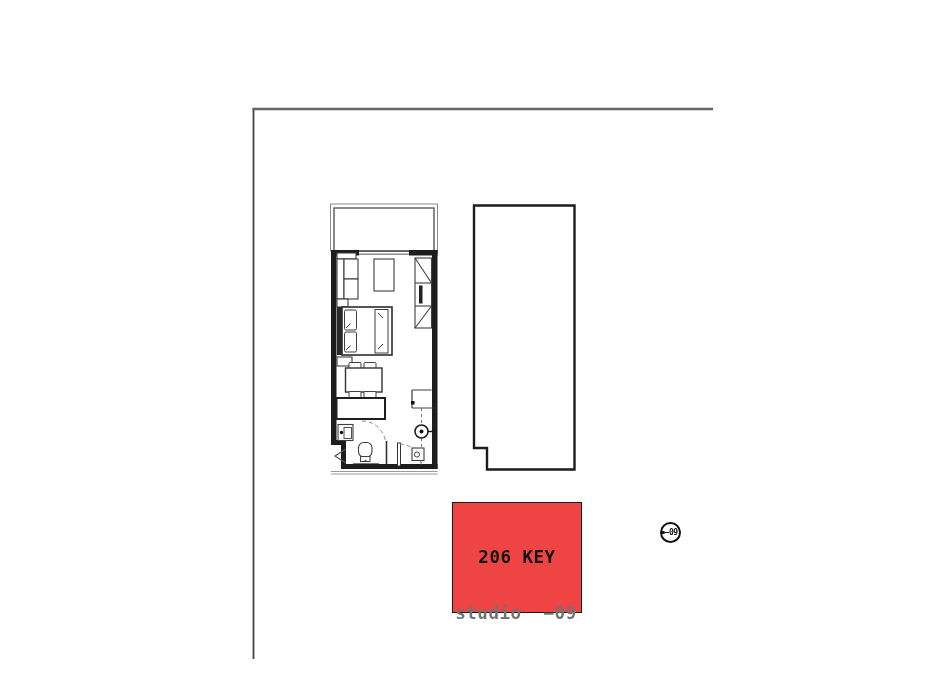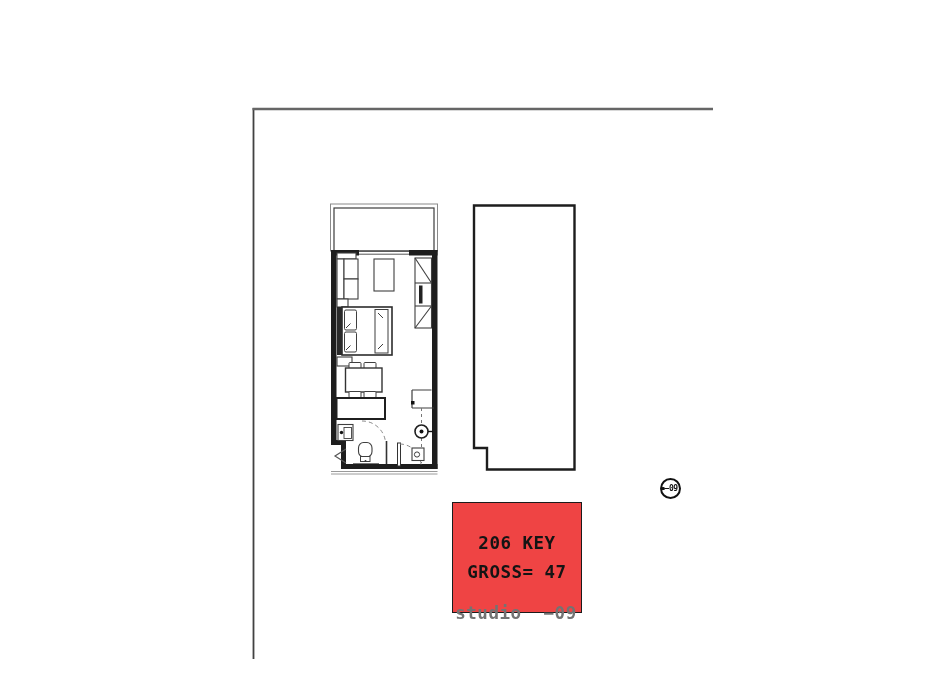--- a/index.html
+++ b/index.html
@@ -20,21 +20,21 @@
   .key-line{
     font-size:17.5px;font-weight:600;line-height:29px;letter-spacing:0.5px;
     white-space:pre;color:#141414;
   }
   .caption{
     position:absolute;left:446px;top:603px;width:140px;
     text-align:center;font-size:17.5px;font-weight:600;letter-spacing:0.5px;
     white-space:pre;color:#737373;
   }
   .marker{
-    position:absolute;left:660px;top:478px;width:21px;height:21px;
+    position:absolute;left:660px;top:522px;width:21px;height:21px;
     border:2px solid #111;border-radius:50%;box-sizing:border-box;
     display:flex;align-items:center;justify-content:center;background:#fff;
   }
   .marker .dot{width:3.5px;height:3.5px;background:#111;border-radius:50%;flex:none;margin-left:-2px;}
   .marker .dash{width:4px;height:1.8px;background:#111;flex:none;}
   .marker .mtext{font-size:8px;line-height:1;font-weight:700;letter-spacing:-0.5px;color:#111;}
 </style>
 </head>
 <body>
 
@@ -152,21 +152,20 @@
         <rect x="412" y="448" width="12" height="12.5" fill="#fff" stroke="#3f3f3f" stroke-width="1.1"></rect>
         <circle cx="417" cy="454.5" r="2.6" fill="#fff" stroke="#3f3f3f" stroke-width="1"></circle>
       </g>
     </g>
 
     <polygon points="474,205.5 574.5,205.5 574.5,469.5 487,469.5 487,448 474,448" fill="#ffffff" stroke="#1d1d1d" stroke-width="2.4" stroke-linejoin="miter"></polygon>
   </svg>
 
   <div class="key-box">
     <div class="key-line">206 KEY</div>
-    <div class="key-line">GROSS= 47</div>
   </div>
 
   <div class="caption">studio  −09</div>
 
   <div class="marker">
     <span class="dot"></span>
     <span class="dash"></span>
     <span class="mtext">09</span>
   </div>
 

